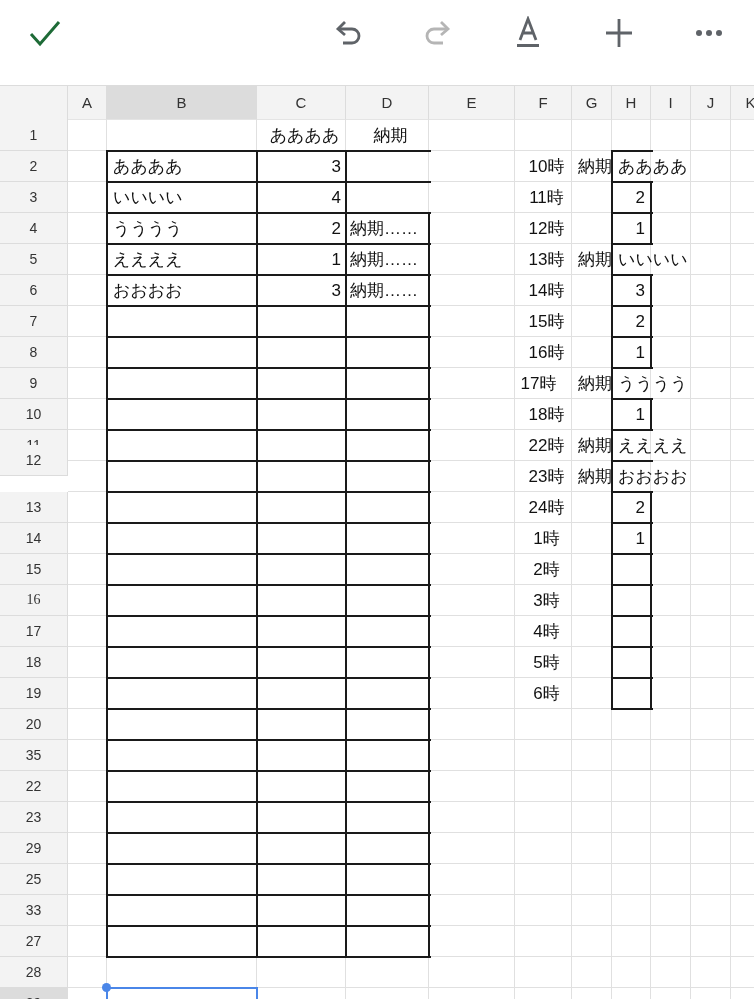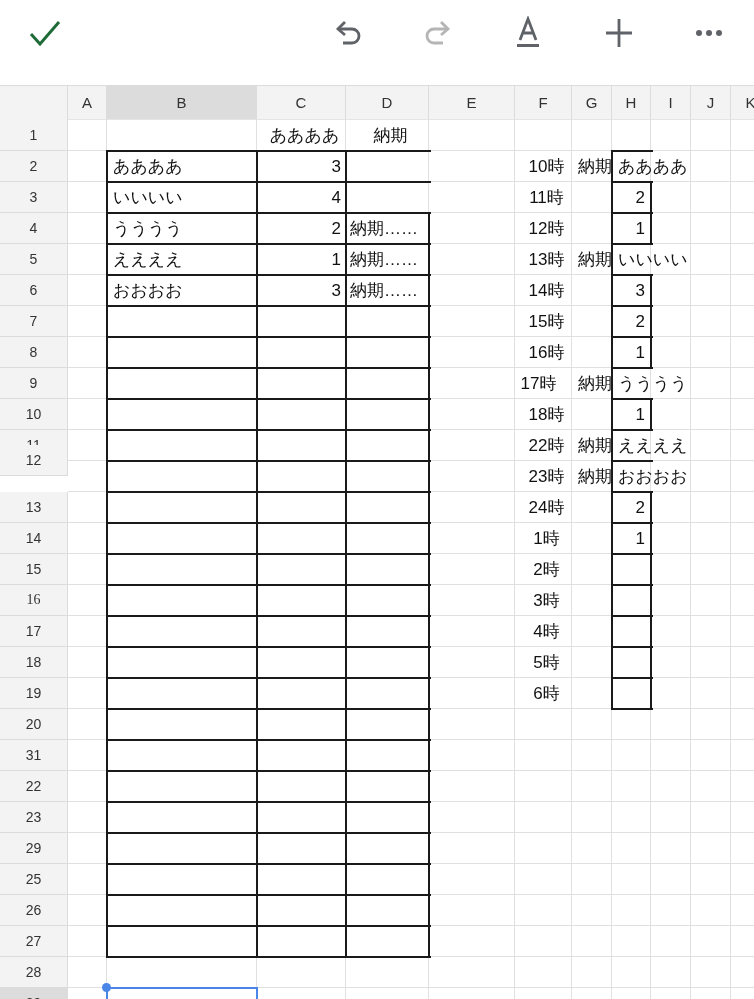--- a/index.html
+++ b/index.html
@@ -317,21 +317,21 @@
     <div class="cell" style="left: 107px; top: 624px; width: 150px;"></div>
     <div class="cell" style="left: 257px; top: 624px; width: 89px;"></div>
     <div class="cell" style="left: 346px; top: 624px; width: 83px;"></div>
     <div class="cell" style="left: 429px; top: 624px; width: 86px;"></div>
     <div class="cell" style="left: 515px; top: 624px; width: 57px;"></div>
     <div class="cell" style="left: 572px; top: 624px; width: 40px;"></div>
     <div class="cell" style="left: 612px; top: 624px; width: 39px;"></div>
     <div class="cell" style="left: 651px; top: 624px; width: 40px;"></div>
     <div class="cell" style="left: 691px; top: 624px; width: 40px;"></div>
     <div class="cell" style="left: 731px; top: 624px; width: 40px;"></div>
-    <div class="rowhdr" style="top: 655px;">31</div>
+    <div class="rowhdr" style="top: 655px;">35</div>
     <div class="cell" style="left: 68px; top: 655px; width: 39px;"></div>
     <div class="cell" style="left: 107px; top: 655px; width: 150px;"></div>
     <div class="cell" style="left: 257px; top: 655px; width: 89px;"></div>
     <div class="cell" style="left: 346px; top: 655px; width: 83px;"></div>
     <div class="cell" style="left: 429px; top: 655px; width: 86px;"></div>
     <div class="cell" style="left: 515px; top: 655px; width: 57px;"></div>
     <div class="cell" style="left: 572px; top: 655px; width: 40px;"></div>
     <div class="cell" style="left: 612px; top: 655px; width: 39px;"></div>
     <div class="cell" style="left: 651px; top: 655px; width: 40px;"></div>
     <div class="cell" style="left: 691px; top: 655px; width: 40px;"></div>
@@ -377,21 +377,21 @@
     <div class="cell" style="left: 107px; top: 779px; width: 150px;"></div>
     <div class="cell" style="left: 257px; top: 779px; width: 89px;"></div>
     <div class="cell" style="left: 346px; top: 779px; width: 83px;"></div>
     <div class="cell" style="left: 429px; top: 779px; width: 86px;"></div>
     <div class="cell" style="left: 515px; top: 779px; width: 57px;"></div>
     <div class="cell" style="left: 572px; top: 779px; width: 40px;"></div>
     <div class="cell" style="left: 612px; top: 779px; width: 39px;"></div>
     <div class="cell" style="left: 651px; top: 779px; width: 40px;"></div>
     <div class="cell" style="left: 691px; top: 779px; width: 40px;"></div>
     <div class="cell" style="left: 731px; top: 779px; width: 40px;"></div>
-    <div class="rowhdr" style="top: 810px;">26</div>
+    <div class="rowhdr" style="top: 810px;">33</div>
     <div class="cell" style="left: 68px; top: 810px; width: 39px;"></div>
     <div class="cell" style="left: 107px; top: 810px; width: 150px;"></div>
     <div class="cell" style="left: 257px; top: 810px; width: 89px;"></div>
     <div class="cell" style="left: 346px; top: 810px; width: 83px;"></div>
     <div class="cell" style="left: 429px; top: 810px; width: 86px;"></div>
     <div class="cell" style="left: 515px; top: 810px; width: 57px;"></div>
     <div class="cell" style="left: 572px; top: 810px; width: 40px;"></div>
     <div class="cell" style="left: 612px; top: 810px; width: 39px;"></div>
     <div class="cell" style="left: 651px; top: 810px; width: 40px;"></div>
     <div class="cell" style="left: 691px; top: 810px; width: 40px;"></div>

